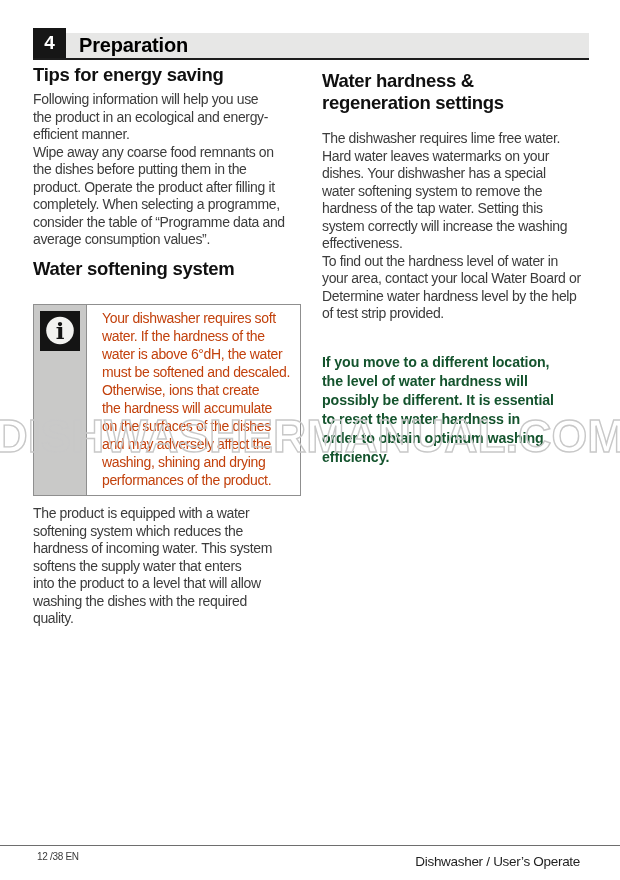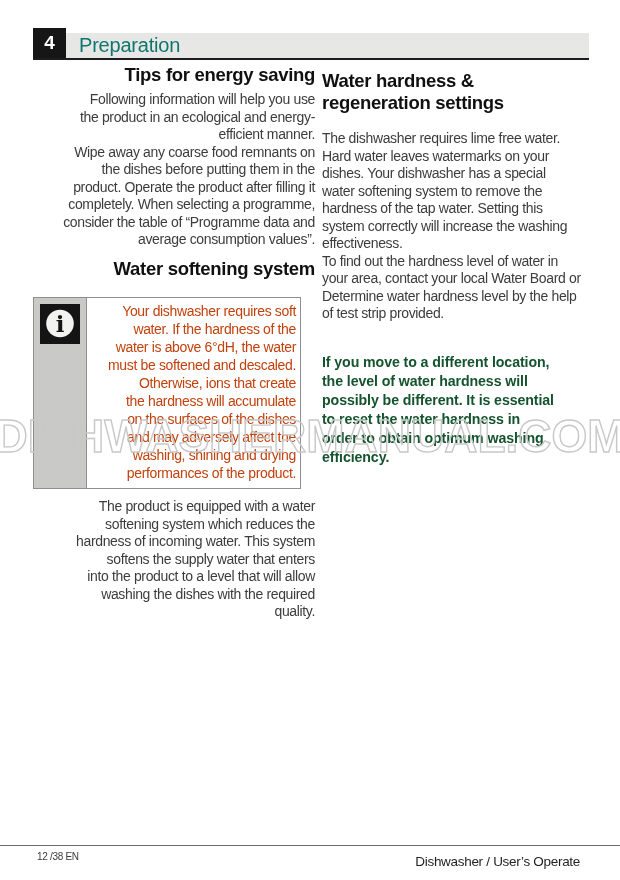--- a/index.html
+++ b/index.html
@@ -21,37 +21,37 @@
   .section-num {
     width:33px; height:30px; background:#161616; color:#ffffff;
     display:flex; align-items:center; justify-content:center;
     font-size:19px; font-weight:bold;
   }
   .section-bar {
     flex:1; height:25px; background:#e7e7e6;
     display:flex; align-items:center; padding-left:13px;
   }
   .section-title {
-    font-size:20px; font-weight:normal; color:#0f766e; letter-spacing:-0.2px;
+    font-size:20px; font-weight:bold; color:#000000; letter-spacing:-0.2px;
   }
 
   
-  .col-left  { position:absolute; left:33px;  top:64px; width:282px;text-align:right; }
+  .col-left  { position:absolute; left:33px;  top:64px; width:282px; }
   .col-right { position:absolute; left:322px; top:70px; width:292px; }
 
   .h-sub {
     font-size:18.5px; font-weight:bold; color:#101010;
     letter-spacing:-0.3px; line-height:22px; margin-bottom:5px;
     white-space:pre;
   }
   .body-text {
     font-size:14px; line-height:17.5px; color:#3c3c3c;
     letter-spacing:-0.35px; white-space:pre;
   }
-  .h-sub2 { margin-top:9px; margin-bottom:17px; }
+  .h-sub2 { margin-top:9px; margin-bottom:24px; }
 
   
   .info-box {
     width:268px; display:flex;
     border:1px solid #8f8f8f;
     min-height:185px;
   }
   .info-side {
     width:53px; background:#c9c9c8;
     border-right:1px solid #8f8f8f;

